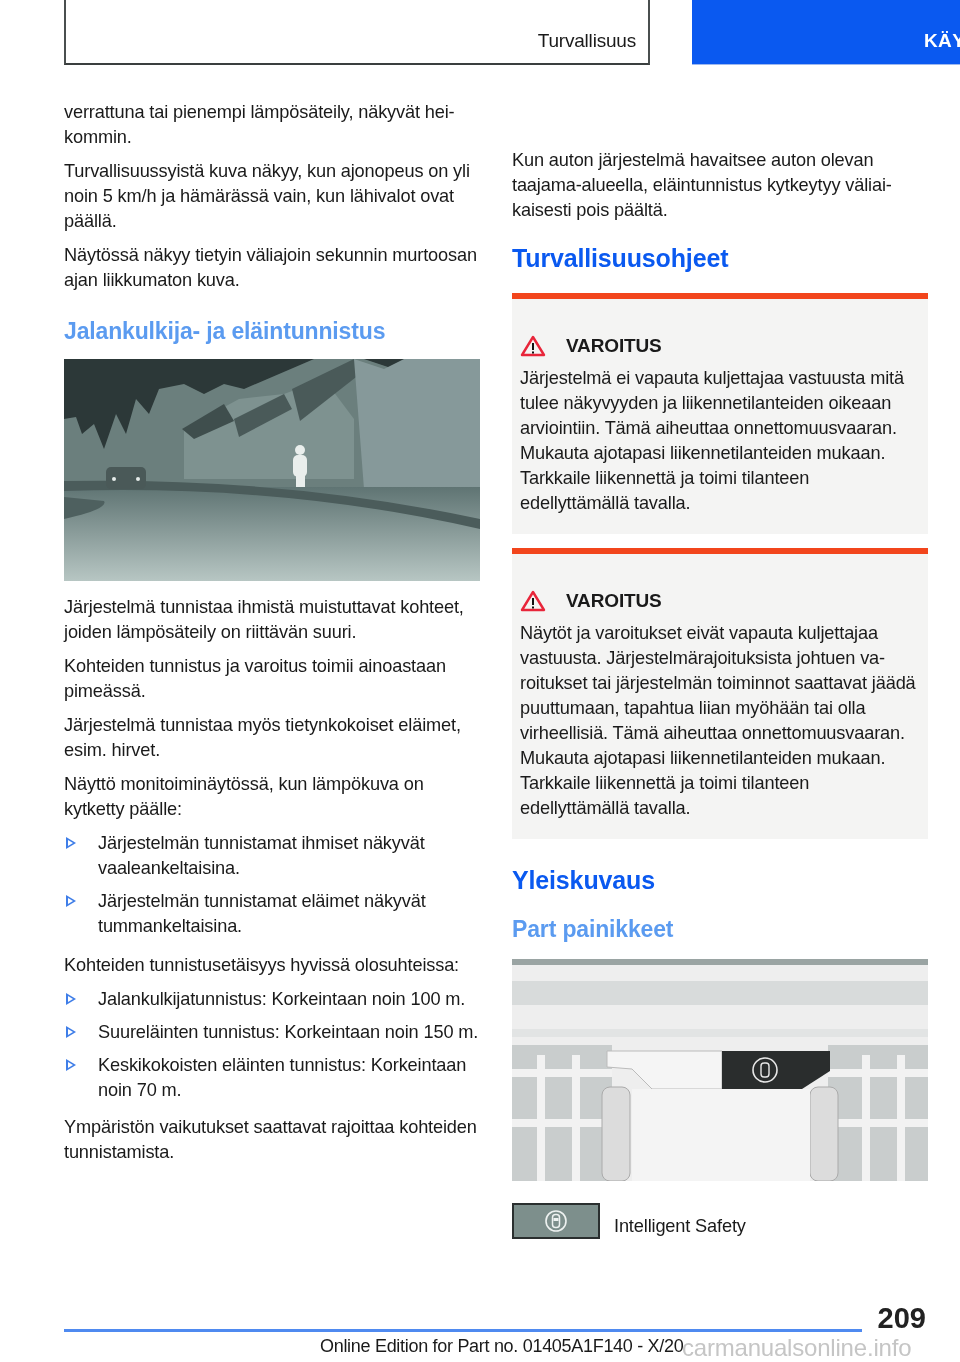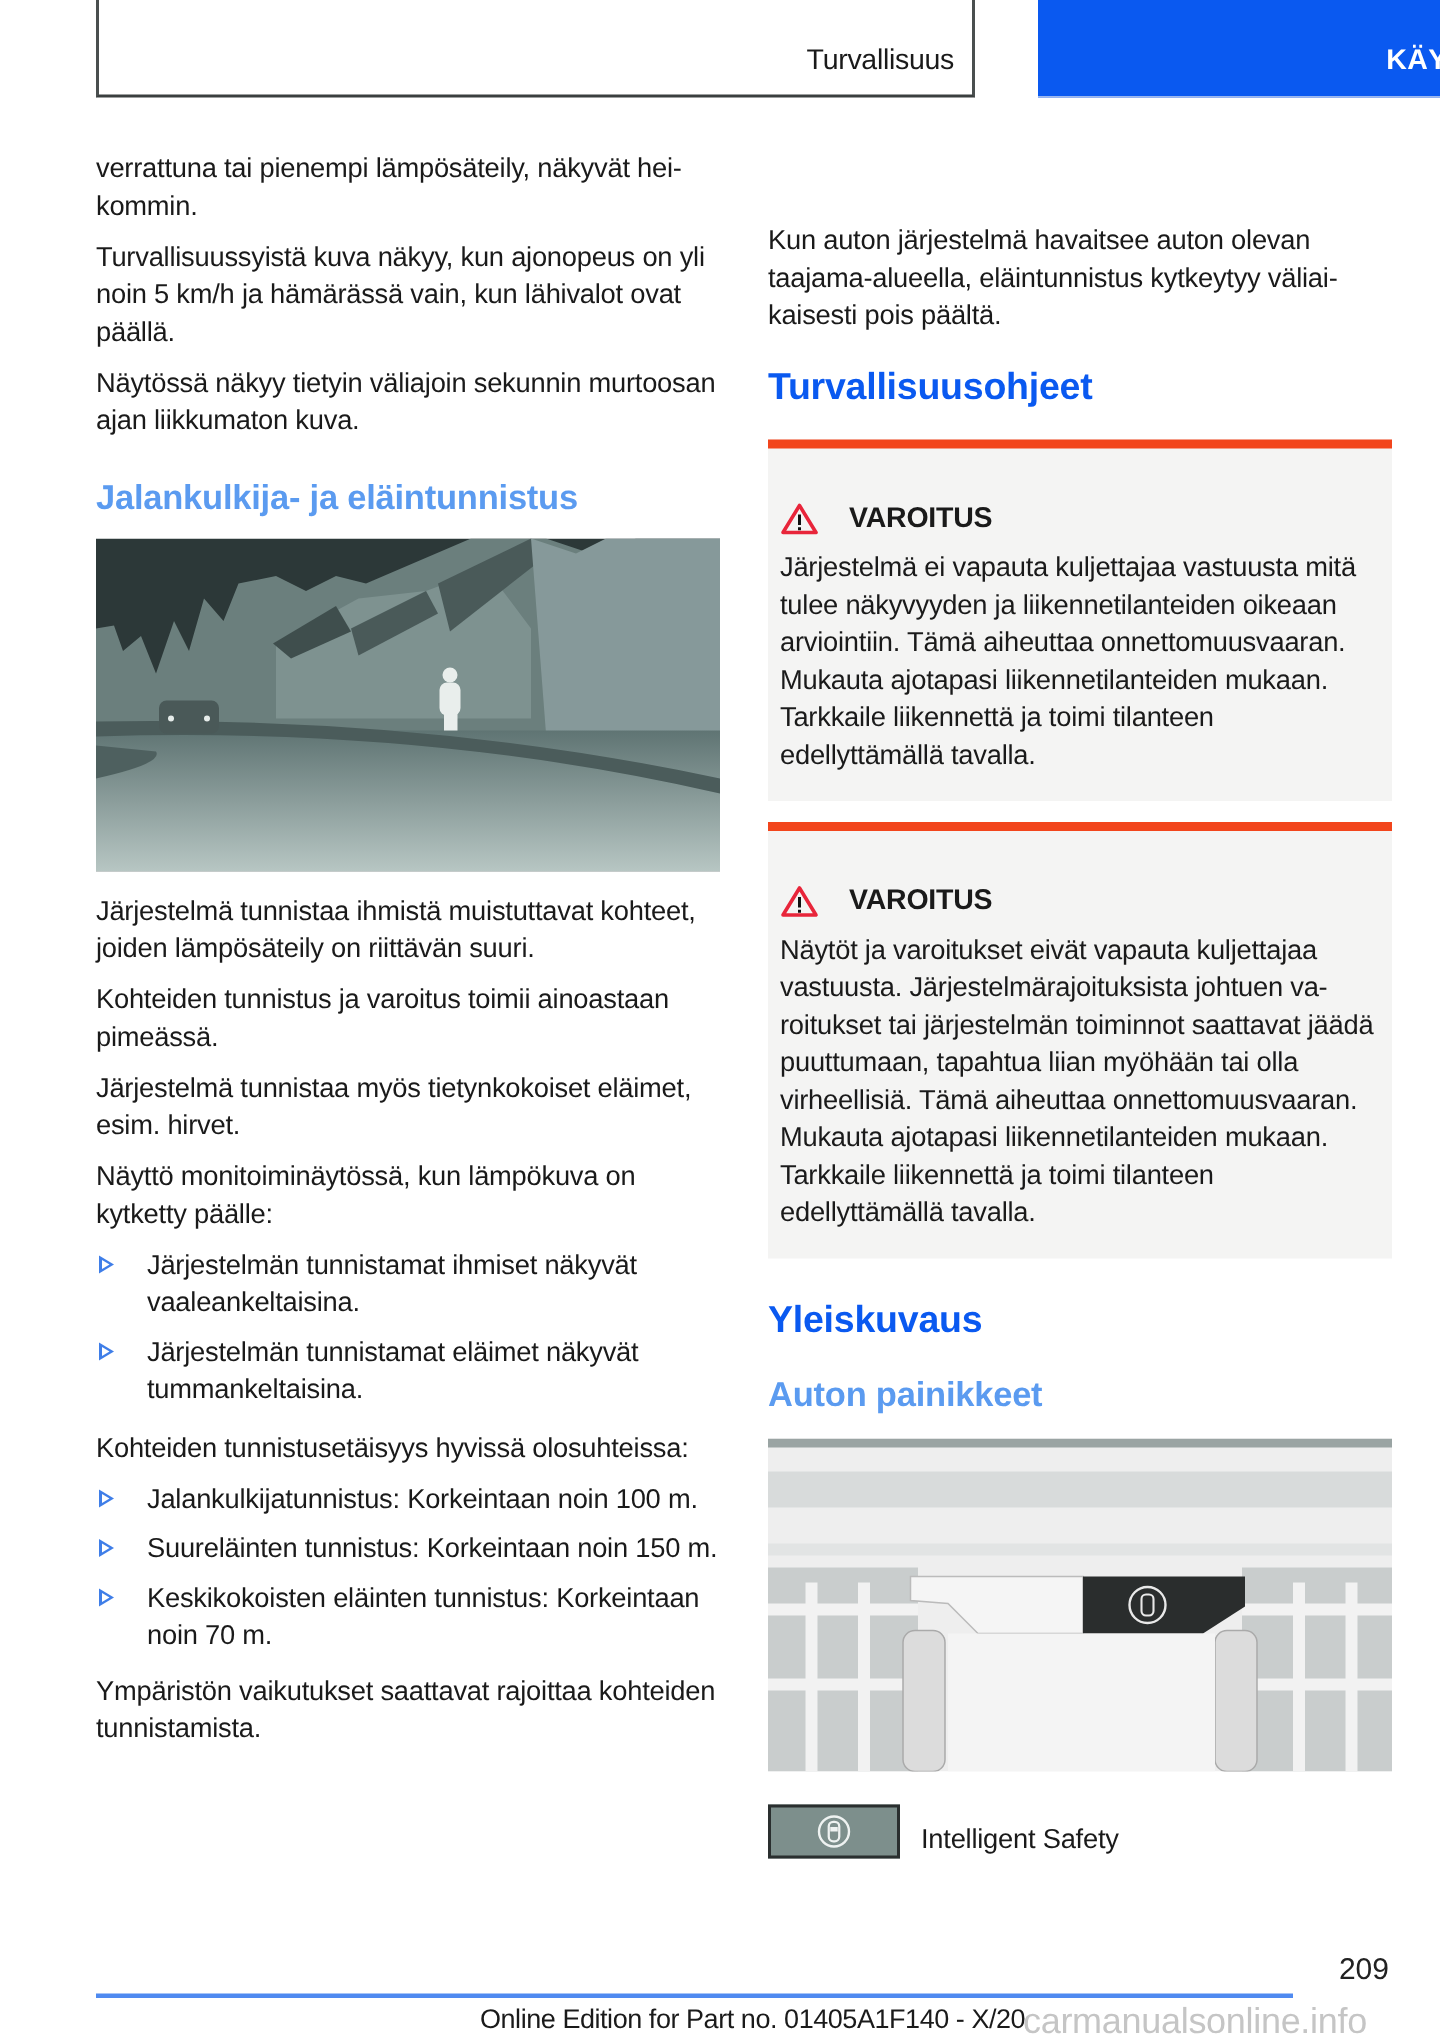--- a/index.html
+++ b/index.html
@@ -44,21 +44,21 @@
     background: #f4f4f3; border-top: 6px solid #f2451c; padding: 34px 8px 18px 8px; margin-bottom: 14px;
   }
   .warn-head { display: flex; align-items: center; font-weight: bold; font-size: 19px; margin-bottom: 8px; }
   .warn-head svg { width: 26px; height: 22px; margin-right: 20px; }
   .ctrl-row { display: flex; align-items: flex-end; margin-top: 20px; }
   .ctrl-btn {
     width: 88px; height: 36px; background: #7d8f8c; border: 2px solid #2a2f2f; box-sizing: border-box;
     display: flex; align-items: center; justify-content: center; margin-right: 14px; margin-top: 2px;
   }
   .footer-rule { position: absolute; left: 64px; top: 1329px; width: 798px; height: 3px; background: #4f8af0; }
-  .page-num { position: absolute; right: 34px; top: 1302px; font-size: 20px; font-weight: normal; color: #222; }
+  .page-num { position: absolute; right: 34px; top: 1302px; font-size: 29px; font-weight: bold; color: #222; }
   .footer-text { position: absolute; left: 320px; top: 1336px; font-size: 18px; color: #1a1a1a; white-space: nowrap; letter-spacing: -0.3px; }
   .watermark { position: absolute; left: 682px; top: 1334px; font-size: 24px; color: #c5c5c5; letter-spacing: -0.2px; white-space: nowrap; }
 </style>
 </head>
 <body>
 
 <div class="hdr-left">
   <span>Turvallisuus</span>
 </div>
 <div class="hdr-right">
@@ -145,21 +145,21 @@
         <path d="M13 2 L24 20 L2 20 Z" fill="none" stroke="#e8253a" stroke-width="2.4" stroke-linejoin="round"></path>
         <rect x="12" y="8" width="2" height="7" fill="#111"></rect>
           <rect x="12" y="16.5" width="2" height="2" fill="#111"></rect>
       </svg>
       <span>VAROITUS</span>
     </div>
     <div>Näytöt ja varoitukset eivät vapauta kuljettajaa vastuusta. Järjestelmärajoituksista johtuen va­roitukset tai järjestelmän toiminnot saattavat jäädä puuttumaan, tapahtua liian myöhään tai olla virheellisiä. Tämä aiheuttaa onnettomuus­vaaran. Mukauta ajotapasi liikennetilanteiden mukaan. Tarkkaile liikennettä ja toimi tilanteen edellyttämällä tavalla.</div>
   </div>
 
   <div class="h2" style="margin-top:26px;margin-bottom:20px;">Yleiskuvaus</div>
-  <div class="h3" style="margin-top:0;margin-bottom:16px;">Auton painikkeet</div>
+  <div class="h3" style="margin-top:0;margin-bottom:16px;">Part painikkeet</div>
 
   <div class="figure">
     <svg width="416" height="222" viewBox="0 0 416 222">
       <rect width="416" height="222" fill="#eeeeee"></rect>
       <rect x="0" y="0" width="416" height="6" fill="#9aa4a3"></rect>
       <rect x="0" y="22" width="416" height="24" fill="#d8dbdb"></rect>
       <rect x="0" y="70" width="416" height="8" fill="#e2e4e4"></rect>
       <rect x="0" y="86" width="100" height="136" fill="#c9cdcd"></rect>
       <rect x="316" y="86" width="100" height="136" fill="#c9cdcd"></rect>
       <g fill="#f2f2f2">

